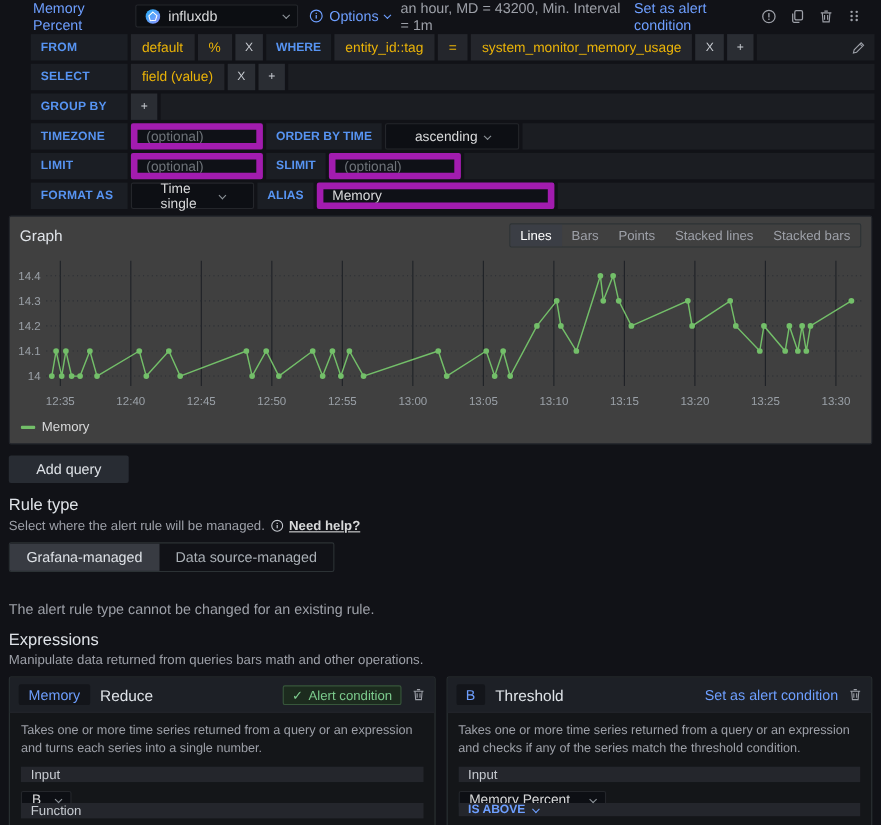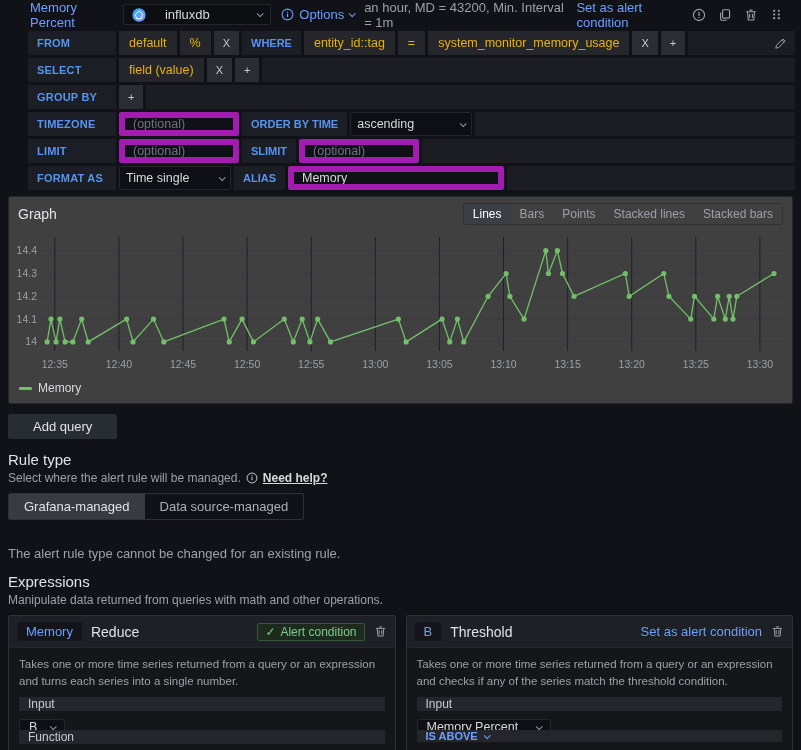--- a/index.html
+++ b/index.html
@@ -3,39 +3,39 @@
 <meta charset="utf-8">
 <style>
   * { box-sizing:border-box; margin:0; padding:0; }
   html,body { width:801px; height:750px; overflow:hidden; }
   body { background:#111217; color:#d8d9da; font-family:"Liberation Sans",sans-serif; font-size:13px; }
   svg { display:block; font-family:"Liberation Sans",sans-serif; }
 
   
   .topbar { display:flex; align-items:center; gap:10px; height:26px; padding:3px 10px 0 30px; }
   .blue-link { color:#6e9fff; font-size:13px; cursor:pointer; }
-  .ds-picker { display:flex; align-items:center; gap:19px; background:#0c0e12; border:1px solid #24262b; border-radius:2px; height:21px; width:168px; padding:0 8px; color:#d8d9da; }
+  .ds-picker { display:flex; align-items:center; gap:7px; background:#0c0e12; border:1px solid #24262b; border-radius:2px; height:21px; width:168px; padding:0 8px; color:#d8d9da; }
   .caret { width:5px; height:5px; border-right:1.4px solid #8e949a; border-bottom:1.4px solid #8e949a; transform:rotate(45deg) translateY(-1px); flex:none; }
   .ds-picker .caret { margin-left:auto; }
   .opt-wrap { display:flex; align-items:center; gap:5px; }
   .muted { color:#9da0a8; }
   .icon-btn { color:#9da0a8; display:flex; align-items:center; cursor:pointer; }
   .topbar-icons { margin-left:auto; display:flex; gap:12px; align-items:center; padding-right:8px; }
 
   
   .qrows { padding:5px 6px 0 28px; }
   .qrow { display:flex; gap:3px; margin-bottom:3px; height:24px; }
   .qlabel { min-width:88px; background:#1b1e24; color:#5794f2; font-size:11px; font-weight:700; letter-spacing:.2px; display:flex; align-items:center; padding:0 9px; }
   .qkw { background:#1b1e24; color:#5794f2; font-size:11px; font-weight:700; display:flex; align-items:center; padding:0 9px; }
   .qseg { background:#24262c; color:#eab308; font-size:12.5px; display:flex; align-items:center; padding:0 10px; cursor:pointer; }
   .qbtn { background:#2a2d33; color:#c7cbd1; font-size:11px; display:flex; align-items:center; padding:0 9px; cursor:pointer; }
   .qfill { flex:1; background:#1b1d22; display:flex; align-items:center; justify-content:flex-end; padding-right:8px; color:#9da0a8; }
   .qinput { width:120px; background:#0f1117; border:6px solid #a21caf; border-radius:2px; color:#d8d9da; font-size:12.5px; padding:0 8px; font-family:"Liberation Sans",sans-serif; }
   .qinput::placeholder { color:#6e7379; }
-  .qselect { width:122px; background:#0d0f14; border:1px solid #24262b; border-radius:2px; color:#d8d9da; font-size:12.5px; display:flex; align-items:center; gap:6px; padding:0 6px; cursor:pointer; }
+  .qselect { width:122px; background:#0d0f14; border:1px solid #24262b; border-radius:2px; color:#d8d9da; font-size:12.5px; display:flex; align-items:center; gap:6px; padding:0 26px; cursor:pointer; }
 
   
   .panel { margin:6px 8px 0; border:1px solid #23262c; background:#404040; border-radius:2px; }
   .panel-head { display:flex; align-items:center; padding:6px 9px 4px; }
   .panel-title { font-size:14px; color:#dfe3e8; }
   .toggle-group { margin-left:auto; display:flex; border:1px solid #2c3235; border-radius:2px; overflow:hidden; font-size:12px; }
   .toggle { padding:3px 9px; color:#9da0a8; cursor:pointer; white-space:nowrap; }
   .toggle.active { background:#3b3e45; color:#ffffff; }
   .legend-row { display:flex; align-items:center; gap:6px; padding:2px 10px 8px; font-size:12px; color:#d8d9da; }
   .legend-dash { width:13px; height:3px; border-radius:1px; background:#73bf69; }
@@ -319,21 +319,21 @@
   <div class="radio-group">
     <span class="radio active">Grafana-managed</span>
     <span class="radio">Data source-managed</span>
   </div>
   <div class="note">The alert rule type cannot be changed for an existing rule.</div>
 </div>
 
 <div class="section">
   <div class="h1">Expressions</div>
   <div class="sub">
-      <span>Manipulate data returned from queries with math and other operations.</span>
+      <span>Manipulate data returned from queries bars math and other operations.</span>
     </div>
 </div>
 
 <div class="cards">
 
   <div class="card">
     <div class="card-head">
       <span class="chip">Memory</span>
       <span class="card-title">Reduce</span>
       <span class="head-right">

